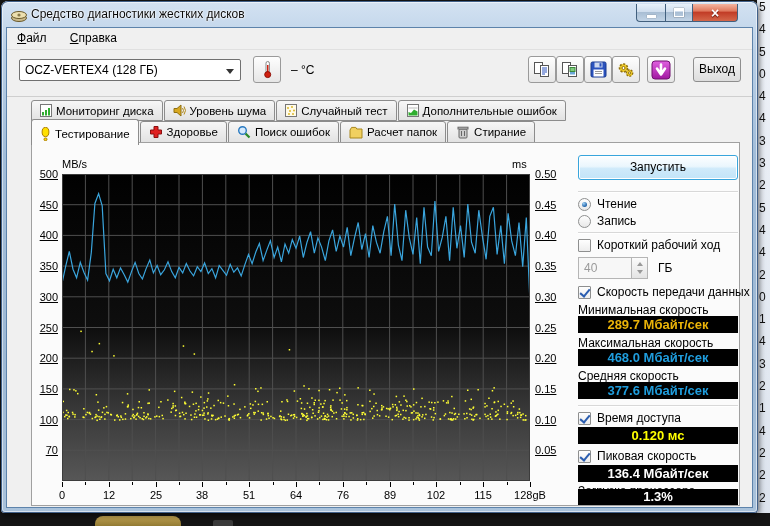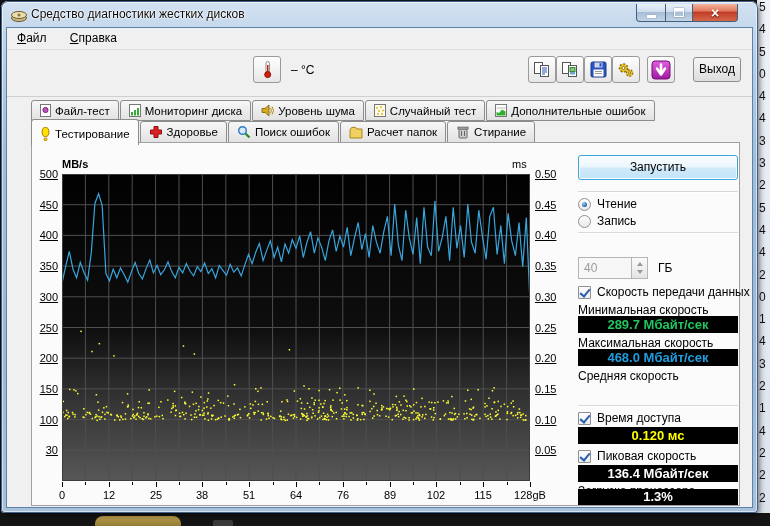--- a/index.html
+++ b/index.html
@@ -161,20 +161,24 @@
       </div>
     </div>
 
     <div id="client">
       <div id="menubar">
         <span class="menu-item">Файл</span>
         <span class="menu-item">Справка</span>
       </div>
 
       <div id="toolbar">
+        <div id="drive-select">
+          <span>OCZ-VERTEX4 (128 ГБ)</span>
+          <span class="arrow"></span>
+        </div>
         <div class="toolbtn" style="left:246px;">
           <svg width="17" height="19">
               <rect x="7" y="1.5" width="3.4" height="11" rx="1.7" fill="#fff" stroke="#888"></rect>
               <rect x="8" y="5" width="1.5" height="8" fill="#d02010"></rect>
               <circle cx="8.7" cy="14.6" r="3" fill="#d02010" stroke="#901008"></circle>
             </svg>
         </div>
         <span id="temp-text">– °C</span>
 
         <div class="toolbtn" style="left:521px;">
@@ -222,27 +226,20 @@
                 </linearGradient>
               </defs>
               <rect x="1" y="1" width="18" height="18" rx="3" fill="url(#mg)" stroke="#701070"></rect>
               <path d="M10 4.5v6.5M6 8.5l4 6 4-6" stroke="#fff" stroke-width="2.6" fill="none" stroke-linecap="round" stroke-linejoin="round"></path>
             </svg>
         </div>
         <div id="exit-btn"><span>Выход</span></div>
       </div>
 
       <div class="tabrow" id="tabrow1">
-        <div class="tab">
-          <svg width="11" height="13">
-              <rect x="0.5" y="0.5" width="10" height="12" fill="#fff" stroke="#777"></rect>
-              <circle cx="5.5" cy="6" r="2.6" fill="#c050c0" stroke="#703070"></circle>
-            </svg>
-          <span>Файл-тест</span>
-        </div>
         <div class="tab">
           <svg width="12" height="13">
               <rect x="0.5" y="0.5" width="11" height="12" fill="#fff" stroke="#777"></rect>
               <rect x="2" y="8" width="2" height="3.5" fill="#2fae2f"></rect>
               <rect x="5" y="6" width="2" height="5.5" fill="#2fae2f"></rect>
               <rect x="8" y="4" width="2" height="7.5" fill="#2fae2f"></rect>
             </svg>
           <span>Мониторинг диска</span>
         </div>
         <div class="tab">
@@ -884,32 +881,32 @@
                 <rect x="226.7" y="175.0" width="1.5" height="1.5" fill="#ffff33"></rect>
                 <rect x="241.3" y="211.2" width="1.5" height="1.5" fill="#ffff33"></rect>
                 <rect x="351.0" y="214.3" width="1.5" height="1.5" fill="#ffff33"></rect>
                 <rect x="171.8" y="210.0" width="1.5" height="1.5" fill="#ffff33"></rect>
                 <rect x="431.4" y="213.1" width="1.5" height="1.5" fill="#ffff33"></rect>
                 <rect x="307.1" y="215.5" width="1.5" height="1.5" fill="#ffff33"></rect>
               </g>
               <polyline points="0.0,109.3 3.7,92.1 7.3,77.4 11.0,95.2 14.6,103.8 18.3,88.4 21.9,98.2 25.6,106.2 29.3,78.6 32.9,29.5 36.6,19.6 40.2,31.9 43.9,99.5 47.5,106.8 51.2,95.2 54.8,103.8 58.5,93.9 62.2,100.7 65.8,108.1 69.5,97.6 73.1,88.4 76.8,99.5 80.4,105.0 84.1,94.6 87.8,86.0 91.4,98.9 95.1,91.5 98.7,100.7 102.4,95.8 106.0,87.8 109.7,97.6 113.3,103.8 117.0,93.3 120.7,98.9 124.3,89.6 128.0,97.0 131.6,101.9 135.3,92.7 138.9,97.6 142.6,89.0 146.3,99.5 149.9,94.6 153.6,103.8 157.2,91.5 160.9,96.4 164.5,101.3 168.2,90.3 171.8,98.2 175.5,93.9 179.2,101.9 182.8,90.9 186.5,80.4 190.1,89.6 193.8,78.0 197.4,69.4 201.1,86.6 204.8,76.1 208.4,66.9 212.1,83.5 215.7,73.1 219.4,87.8 223.0,70.0 226.7,79.2 230.3,65.7 234.0,74.3 237.7,62.0 241.3,83.5 245.0,68.2 248.6,57.7 252.3,79.2 255.9,63.9 259.6,73.1 263.3,86.6 266.9,66.9 270.6,55.9 274.2,77.4 277.9,62.0 281.5,73.1 285.2,53.4 288.8,81.7 292.5,63.9 296.2,48.5 299.8,75.5 303.5,59.6 307.1,83.5 310.8,51.6 314.4,68.2 318.1,79.2 321.8,57.7 325.4,42.4 329.1,81.7 332.7,30.1 336.4,71.2 340.0,86.6 343.7,36.2 347.3,63.9 351.0,80.4 354.7,43.6 358.3,89.6 362.0,33.2 365.6,73.1 369.3,81.7 372.9,27.0 376.6,77.4 380.3,63.2 383.9,42.4 387.6,86.6 391.2,33.2 394.9,74.3 398.5,51.6 402.2,83.5 405.8,30.1 409.5,68.2 413.2,79.2 416.8,36.2 420.5,63.2 424.1,85.3 427.8,42.4 431.4,33.2 435.1,80.4 438.8,51.6 442.4,89.6 446.1,39.3 449.7,66.9 453.4,81.7 457.0,48.5 460.7,92.7 464.3,43.6 468.0,129.1" fill="none" stroke="#3aa5dd" stroke-width="1.2"></polyline>
               <rect x="0.5" y="0.5" width="467" height="306" fill="none" stroke="#3c3c3c"></rect>
             </svg>
-            <div class="unit-label" style="left: 30px; font-weight: bold;">MB/s</div>
+            <div class="unit-label" style="left: 30px;">MB/s</div>
             <div class="unit-label" style="left: 480px;">ms</div>
             <div class="ytick left" style="left: 0px; top: 21px;">500</div>
             <div class="ytick left" style="left: 0px; top: 52px;">450</div>
             <div class="ytick left" style="left: 0px; top: 82px;">400</div>
             <div class="ytick left" style="left: 0px; top: 113px;">350</div>
             <div class="ytick left" style="left: 0px; top: 144px;">300</div>
             <div class="ytick left" style="left: 0px; top: 175px;">250</div>
             <div class="ytick left" style="left: 0px; top: 205px;">200</div>
             <div class="ytick left" style="left: 0px; top: 236px;">150</div>
             <div class="ytick left" style="left: 0px; top: 267px;">100</div>
-            <div class="ytick left" style="left: 0px; top: 297px;">30</div>
+            <div class="ytick left" style="left: 0px; top: 297px;">70</div>
             <div class="ytick right" style="left: 503px; top: 21px;">0.50</div>
             <div class="ytick right" style="left: 503px; top: 52px;">0.45</div>
             <div class="ytick right" style="left: 503px; top: 82px;">0.40</div>
             <div class="ytick right" style="left: 503px; top: 113px;">0.35</div>
             <div class="ytick right" style="left: 503px; top: 144px;">0.30</div>
             <div class="ytick right" style="left: 503px; top: 175px;">0.25</div>
             <div class="ytick right" style="left: 503px; top: 205px;">0.20</div>
             <div class="ytick right" style="left: 503px; top: 236px;">0.15</div>
             <div class="ytick right" style="left: 503px; top: 267px;">0.10</div>
             <div class="ytick right" style="left: 503px; top: 297px;">0.05</div>
@@ -952,38 +949,43 @@
           <div class="sep" style="top:48px;"></div>
           <div class="ctl-row" style="top:54px;">
             <span class="radio sel"></span>
             <span>Чтение</span>
           </div>
           <div class="ctl-row" style="top:71px;">
             <span class="radio"></span>
             <span>Запись</span>
           </div>
           <div class="sep" style="top:89px;"></div>
+          <div class="ctl-row" style="top:95px;">
+            <span class="checkbox"></span>
+            <span>Короткий рабочий ход</span>
+          </div>
           <div id="spinbox">
               <span>40</span>
             </div>
           <div id="spin-arrows">
               <span class="spin-up"></span>
               <span class="spin-down"></span>
             </div>
           <span id="gb-label">ГБ</span>
 
           <div class="ctl-row" style="top:142px;">
             <span class="checkbox checked"></span>
             <span>Скорость передачи данных</span>
           </div>
           <div class="val-label" style="top:160px;">Минимальная скорость</div>
-          <div class="lcd" style="top: 173px; color: #22c55e;">289.7 Мбайт/сек</div>
+          <div class="lcd" style="top: 173px; color: #eab308;">289.7 Мбайт/сек</div>
           <div class="val-label" style="top:193px;">Максимальная скорость</div>
           <div class="lcd" style="top: 206px; color: rgb(31, 157, 221);">468.0 Мбайт/сек</div>
           <div class="val-label" style="top:226px;">Средняя скорость</div>
+          <div class="lcd" style="top: 239px; color: rgb(31, 157, 221);">377.6 Мбайт/сек</div>
 
           <div class="sep" style="top:262px;"></div>
           <div class="ctl-row" style="top:268px;">
             <span class="checkbox checked"></span>
             <span>Время доступа</span>
           </div>
           <div class="lcd" style="top: 284px; color: rgb(255, 255, 0);">0.120 мс</div>
           <div class="ctl-row" style="top:306px;">
             <span class="checkbox checked"></span>
             <span>Пиковая скорость</span>

